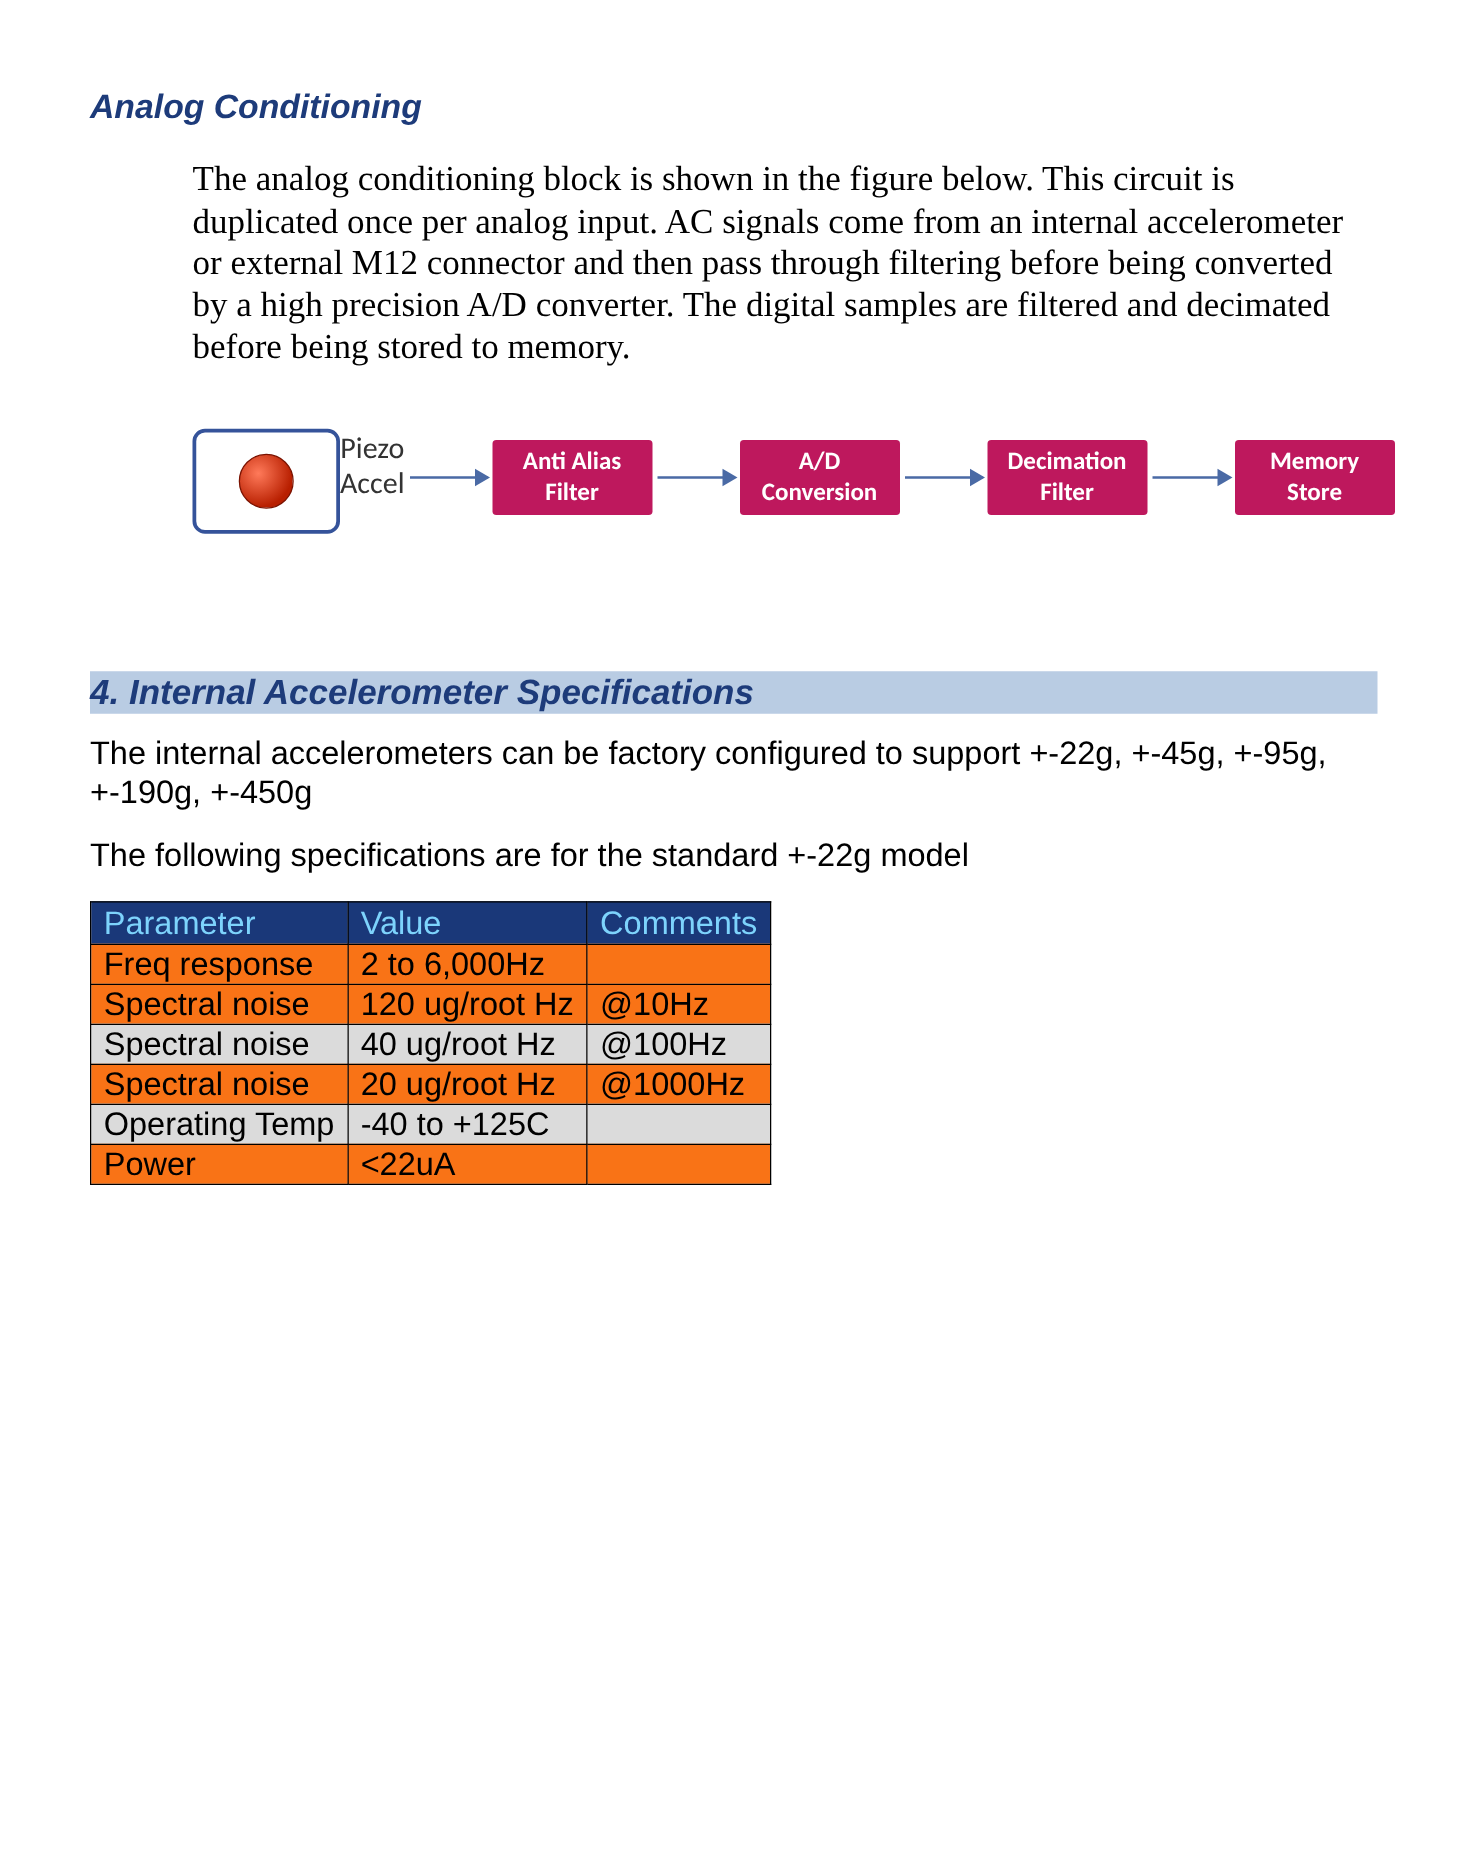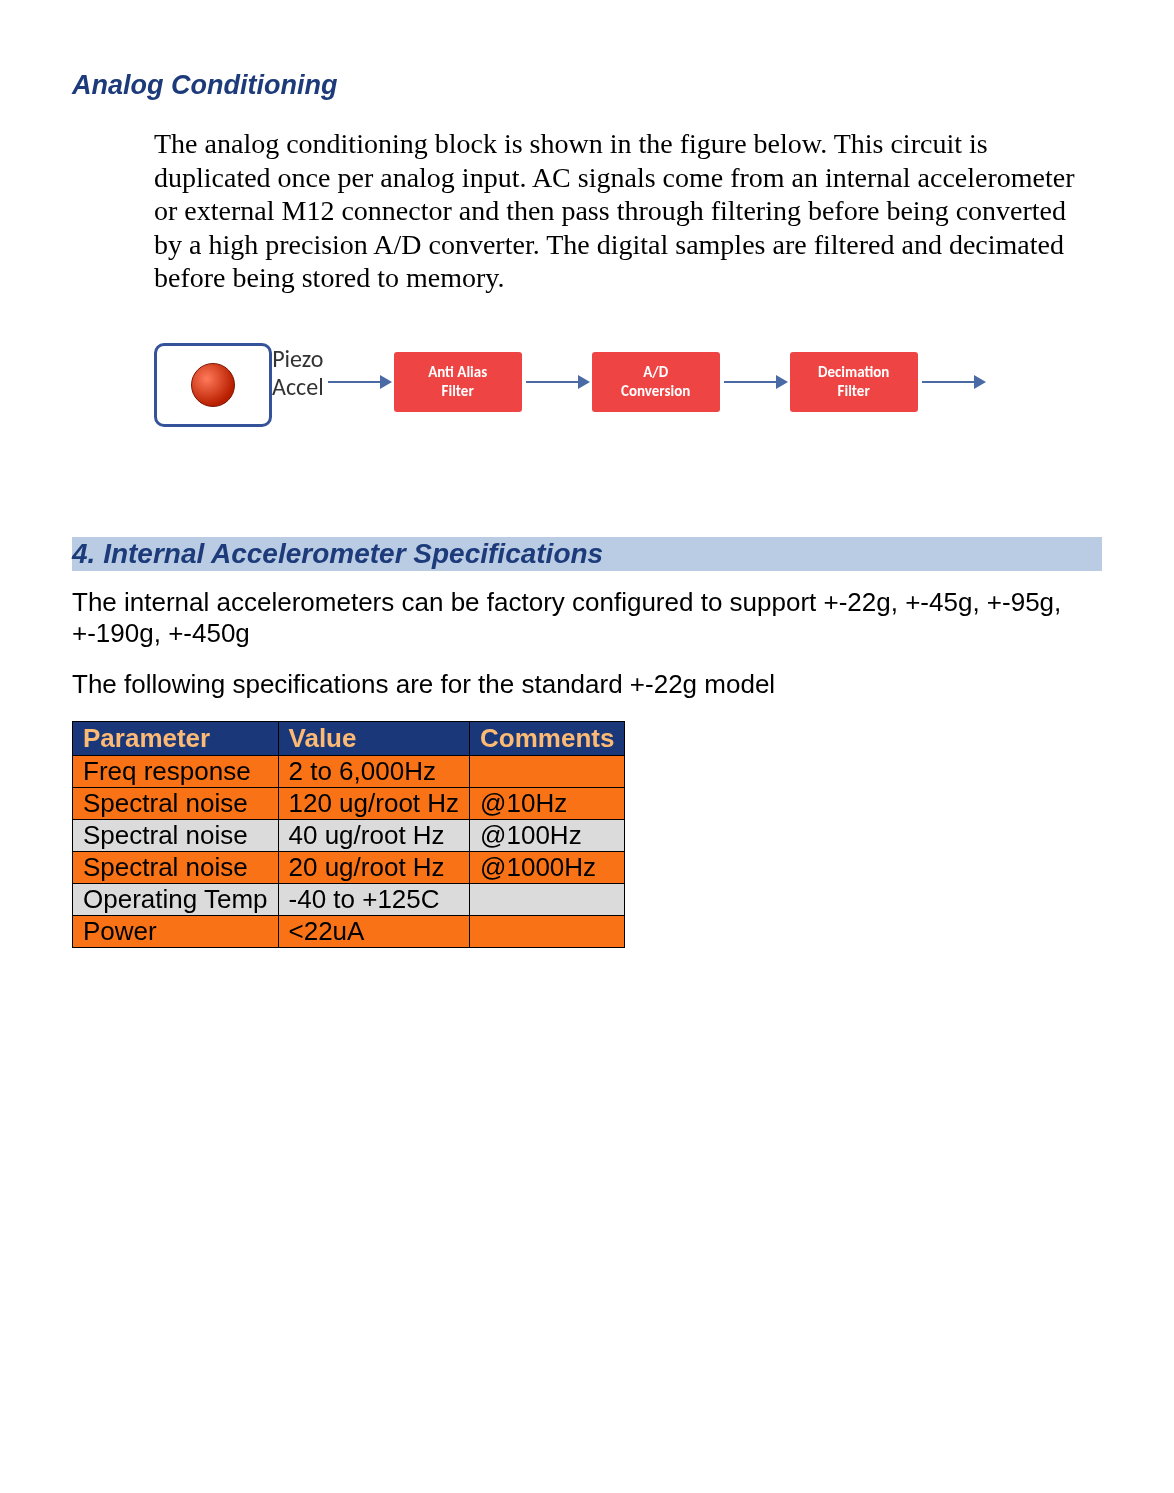--- a/index.html
+++ b/index.html
@@ -73,25 +73,25 @@
   .arrow::after {
     content: "";
     position: absolute;
     right: -2px;
     top: -6px;
     border-left: 12px solid #4a6aa5;
     border-top: 7px solid transparent;
     border-bottom: 7px solid transparent;
   }
   .block {
-    background: #ef4444;
+    background: #be185d;
     color: #fff;
     font-family: Calibri, Arial, sans-serif;
     font-weight: bold;
-    font-size: 15px;
+    font-size: 20px;
     text-align: center;
     line-height: 1.25;
     display: flex;
     align-items: center;
     justify-content: center;
     border-radius: 3px;
     padding: 6px 8px;
     min-width: 128px;
     height: 60px;
     box-sizing: border-box;
@@ -110,22 +110,22 @@
     line-height: 1.2;
     margin: 16px 0 20px 0;
   }
   table.spec {
     border-collapse: collapse;
     font-size: 26px;
     margin-top: 8px;
   }
   table.spec th {
     background: #1a3879;
-    color: #fdba74;
-    font-weight: bold;
+    color: #7dd3fc;
+    font-weight: normal;
     text-align: left;
     padding: 1px 10px 1px 10px;
     border: 1px solid #000;
   }
   table.spec td {
     padding: 0 10px 0 10px;
     border: 1px solid #000;
     background: #f97316;
     vertical-align: top;
     white-space: nowrap;
@@ -151,20 +151,21 @@
     </div>
   </div>
   <div class="diagram-row" style="height:78px;">
     <div class="arrow"></div>
     <div class="block">Anti Alias<br>Filter</div>
     <div class="arrow"></div>
     <div class="block">A/D<br>Conversion</div>
     <div class="arrow"></div>
     <div class="block">Decimation<br>Filter</div>
     <div class="arrow"></div>
+    <div class="block">Memory<br>Store</div>
   </div>
 </div>
 
 <div class="section-banner">4.  Internal Accelerometer Specifications</div>
 
 <p class="p">The internal accelerometers can be factory configured to support +-22g, +-45g, +-95g, +-190g, +-450g</p>
 
 <p class="p">The following specifications are for the standard +-22g model</p>
 
 <table class="spec">

